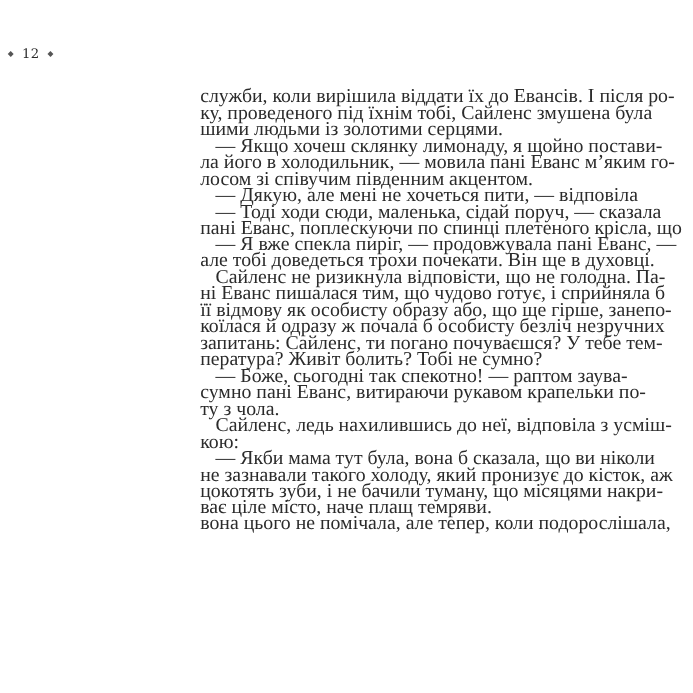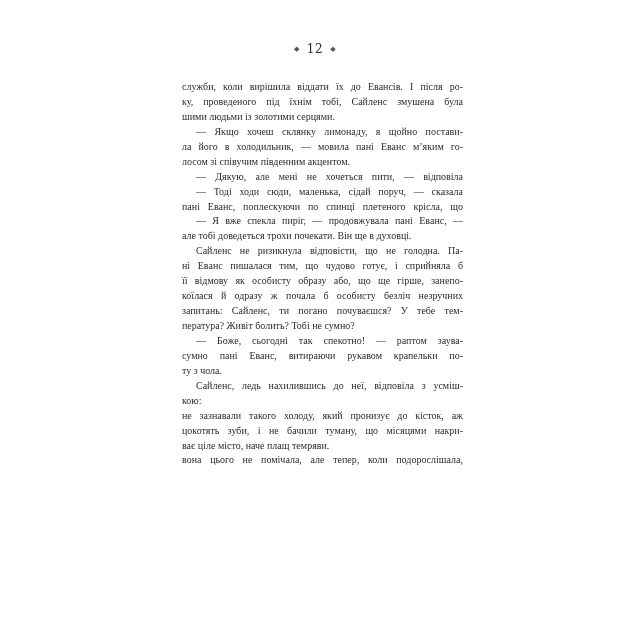--- a/index.html
+++ b/index.html
@@ -1,28 +1,28 @@
 <!DOCTYPE html>
 <html><head>
 <meta charset="utf-8">
 <style>
   html, body { margin: 0; padding: 0; background: #ffffff; }
   body { width: 630px; height: 630px; position: relative; overflow: hidden; }
   .page {
     position: absolute; left: 0; top: 0; width: 630px; height: 630px; background: #ffffff;
   }
   .folio {
-    position: absolute; top: 42px; left: 0; width: 630px; text-align: center;
+    position: absolute; top: 42px; left: 0; width: 630px; text-align: left;
     font-family: "DejaVu Serif", serif; font-size: 12px; color: #2a2a2a;
     letter-spacing: 0.5px;
   }
   .folio .orn { font-size: 7px; color: #555; vertical-align: 2px; margin: 0 7px; }
   .body-text {
     position: absolute; left: 182px; top: 80px; width: 281px;
-    font-family: "Liberation Serif", serif; font-size: 10px; line-height: 14.95px;
+    font-family: "Liberation Serif", serif; font-size: 18px; line-height: 14.95px;
     color: #2b2b2b;
   }
   .line {
     display: block; white-space: nowrap; text-align: justify; text-align-last: justify;
     height: 14.95px; overflow: visible;
   }
   .line.indent { padding-left: 14px; }
   .line.last { text-align-last: left; }
 </style>
 </head>
@@ -48,18 +48,19 @@
       <span class="line">ні Еванс пишалася тим, що чудово готує, і сприйняла б</span>
       <span class="line">її відмову як особисту образу або, що ще гірше, занепо-</span>
       <span class="line">коїлася й одразу ж почала б особисту безліч незручних</span>
       <span class="line">запитань: Сайленс, ти погано почуваєшся? У тебе тем-</span>
       <span class="line last">пература? Живіт болить? Тобі не сумно?</span>
       <span class="line indent">— Боже, сьогодні так спекотно! — раптом заува-</span>
       <span class="line">сумно пані Еванс, витираючи рукавом крапельки по-</span>
       <span class="line last">ту з чола.</span>
       <span class="line indent">Сайленс, ледь нахилившись до неї, відповіла з усміш-</span>
       <span class="line last">кою:</span>
+      <span class="line indent">— Якби мама тут була, вона б сказала, що ви ніколи</span>
       <span class="line">не зазнавали такого холоду, який пронизує до кісток, аж</span>
       <span class="line">цокотять зуби, і не бачили туману, що місяцями накри-</span>
       <span class="line last">ває ціле місто, наче плащ темряви.</span>
       <span class="line">вона цього не помічала, але тепер, коли подорослішала,</span>
     </div>
 </div>
 
 </body></html>

